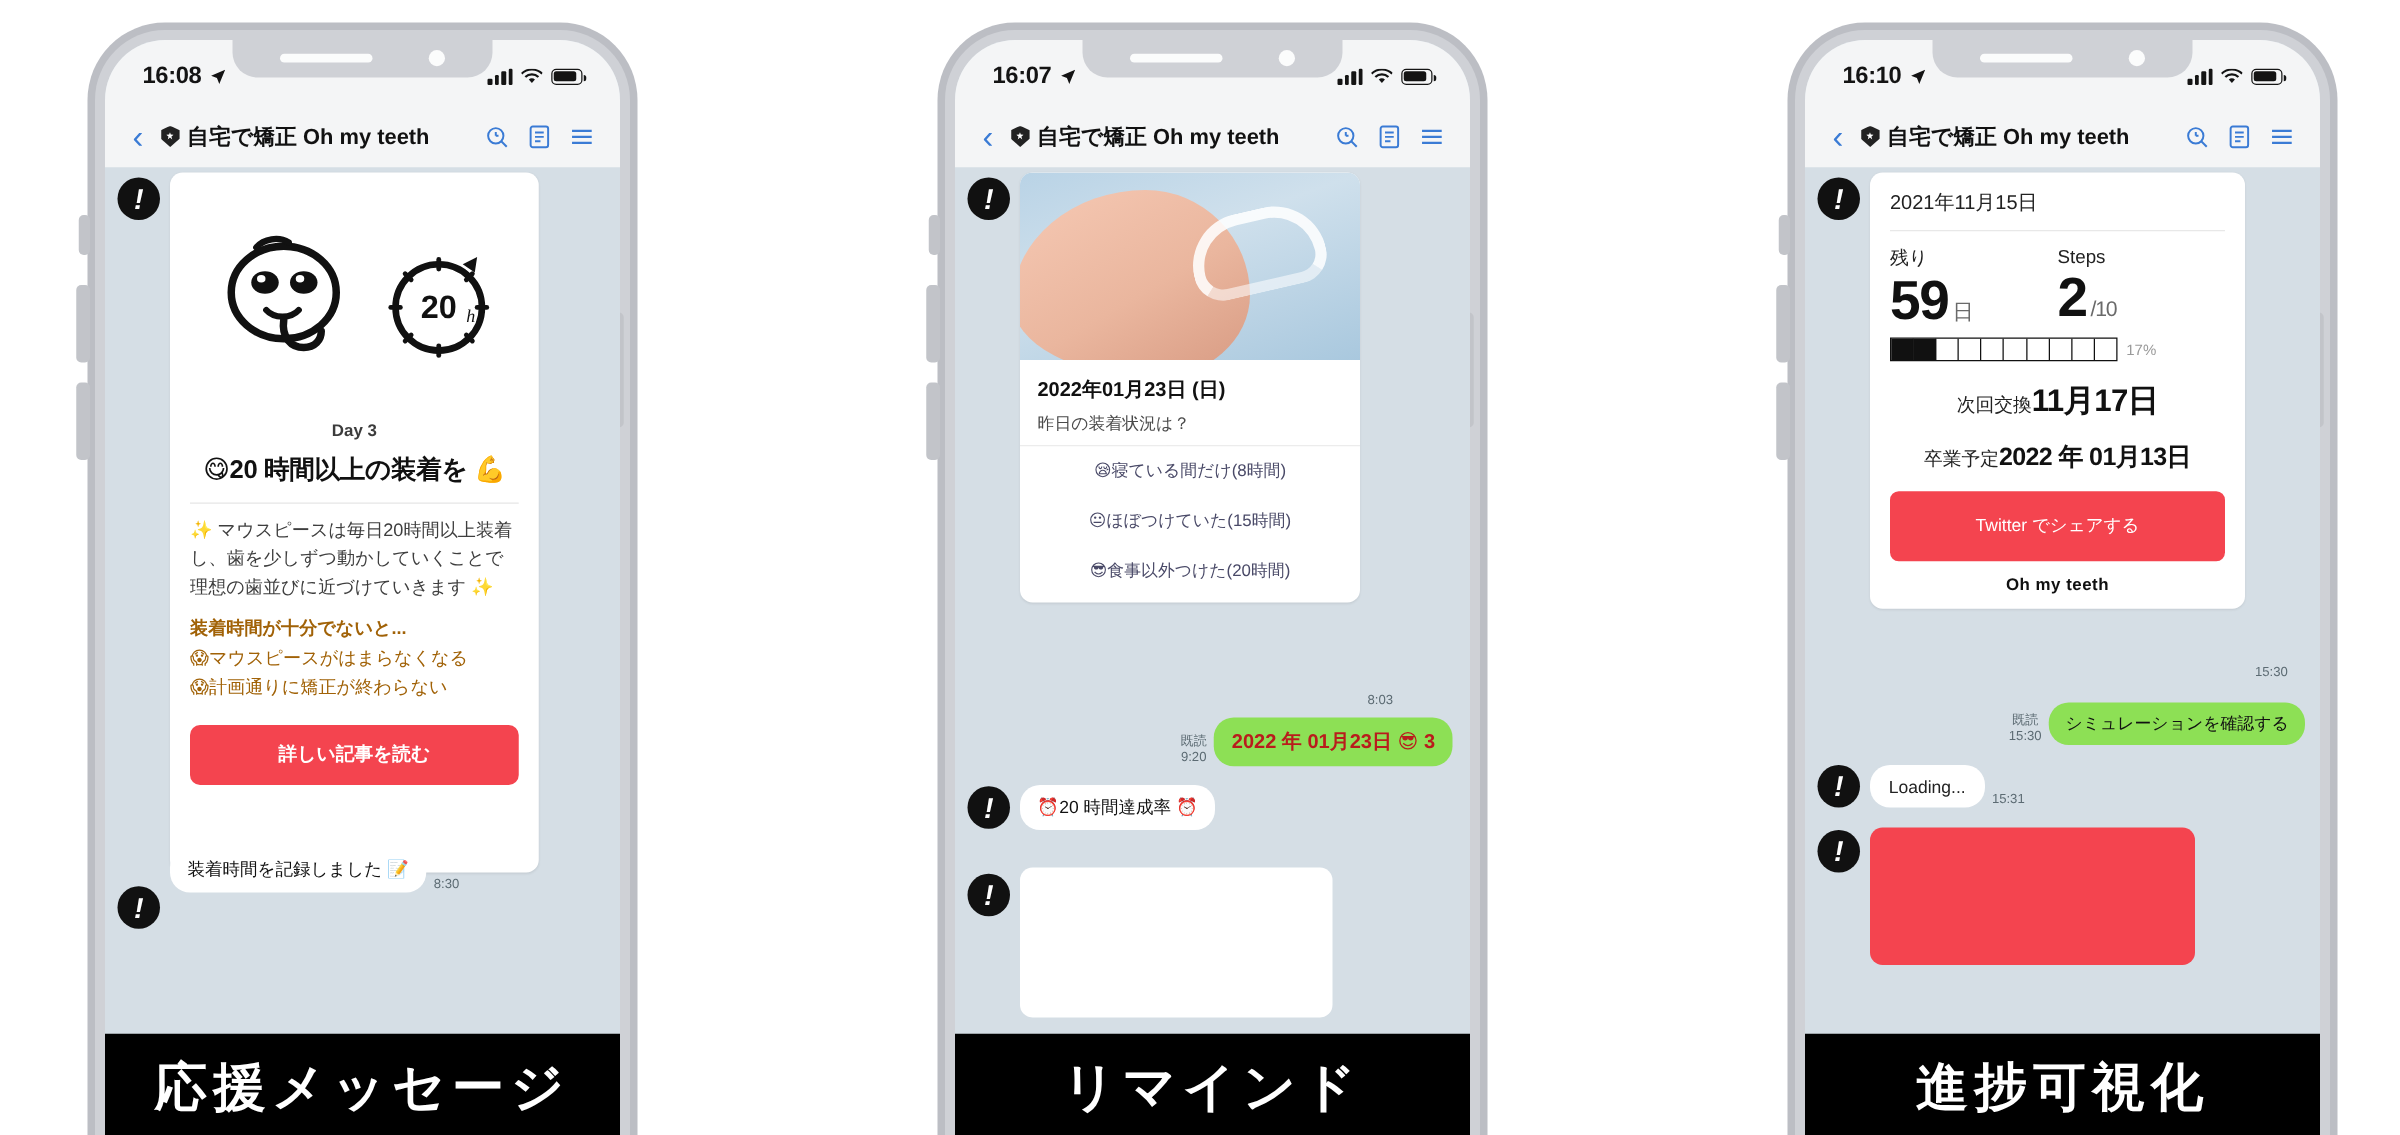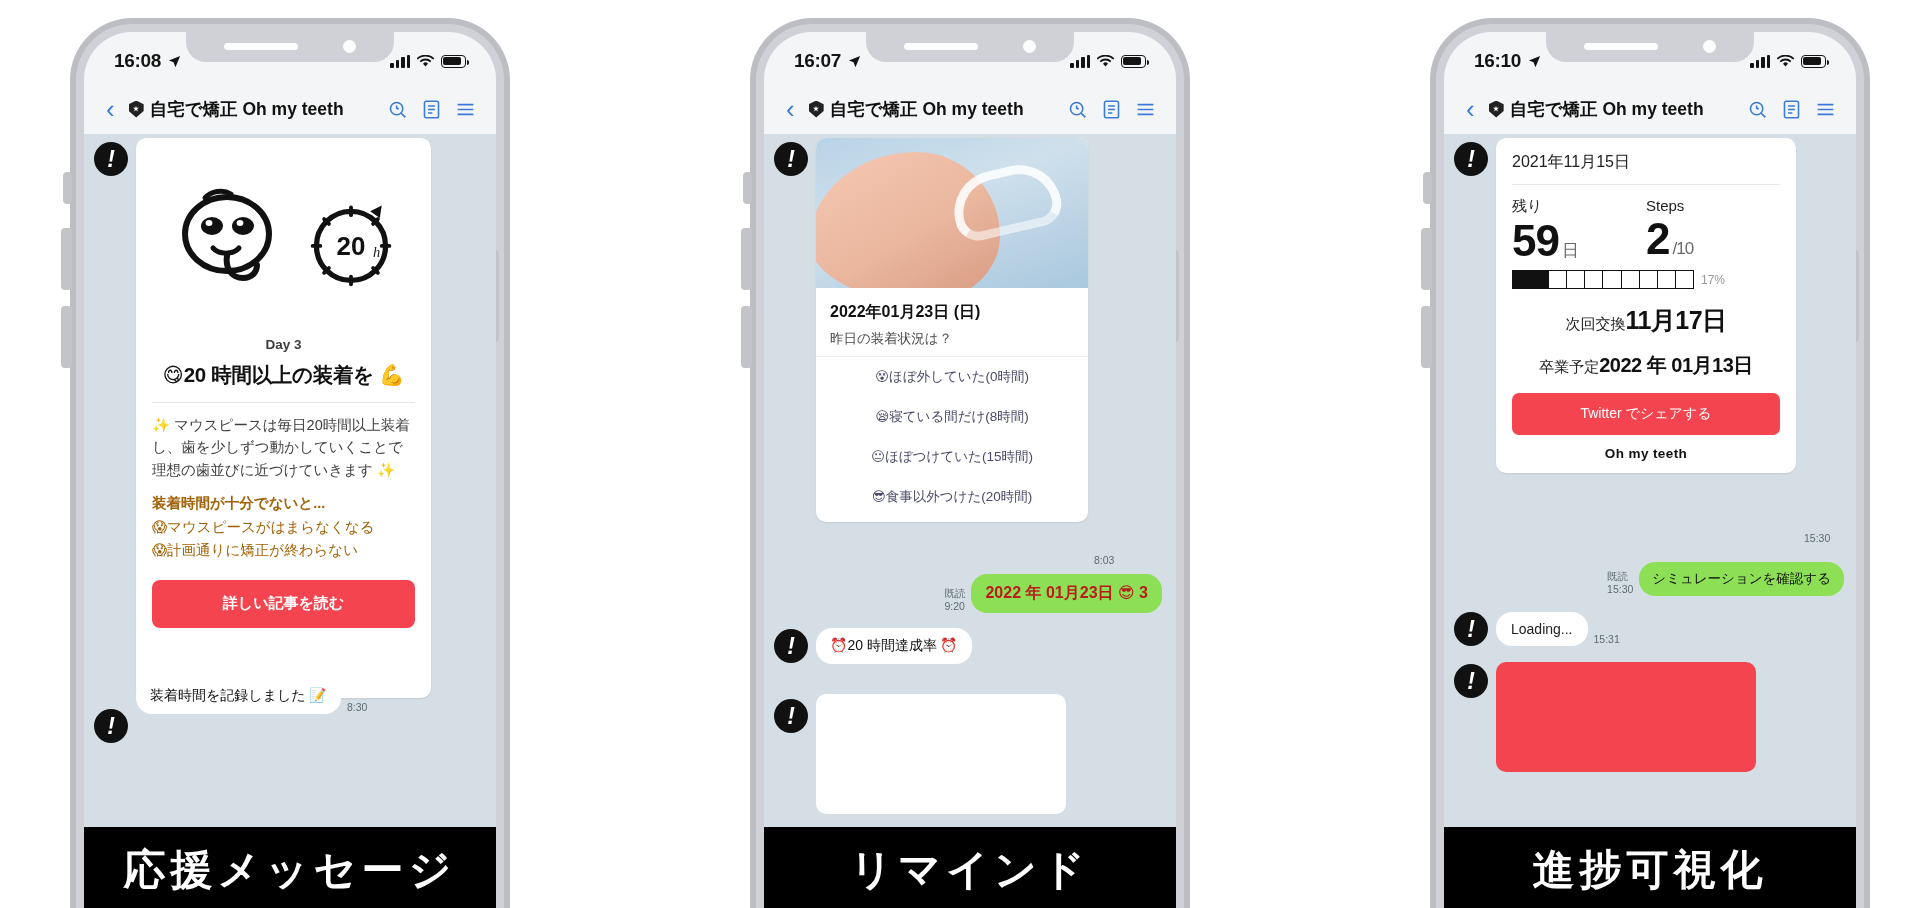--- a/index.html
+++ b/index.html
@@ -95,21 +95,21 @@
      border-radius:56% 44% 40% 60%/60% 56% 44% 40%; }
   .aligner { position:absolute; right:28px; top:30px; width:108px; height:66px;
      border:9px solid rgba(255,255,255,.86); border-radius:54px 54px 30px 30px;
      border-bottom-color:rgba(255,255,255,.55); transform:rotate(-13deg); }
   .p2-head { padding:14px 14px 8px 14px; border-bottom:1px solid #ececec; }
   .p2-date { font-size:16px; font-weight:700; color:#111; }
   .p2-sub { font-size:13.5px; color:#4a4a4a; margin-top:7px; }
   .opt { padding:11px 6px; font-size:13.5px; color:#4a4a68; text-align:center; }
 
   .bubble-row { position:absolute; display:flex; align-items:flex-end; gap:6px; }
-  .meta { font-size:10.5px; color:#5c6b73; line-height:1.25; text-align:left; }
+  .meta { font-size:10.5px; color:#5c6b73; line-height:1.25; text-align:center; }
   .bubble-green { background:#8de055; border-radius:16px; padding:9px 14px; font-size:16px;
      color:#b91c1c; font-weight:600; }
   .bubble-white { background:#fff; border-radius:16px; padding:9px 14px; font-size:14px;
      color:#111; }
   .bubble-gr2 { background:#8de055; border-radius:16px; padding:8px 13px; font-size:13.5px;
      color:#111; }
 
   
   .p3card { left:52px; top:4px; width:300px; padding:14px 16px 12px 16px;
      box-shadow:0 1px 2px rgba(0,0,0,.08); }
@@ -123,21 +123,21 @@
   .prog-wrap { display:flex; align-items:center; gap:7px; margin-top:6px; }
   .prog { display:flex; border:1.6px solid #111; width:182px; height:19px; }
   .prog span { flex:1; border-right:1.6px solid #111; }
   .prog span:last-child { border-right:none; }
   .prog span.on { background:#111; }
   .prog-pct { font-size:12px; color:#9a9a9a; }
   .p3-row { display:flex; justify-content:center; align-items:baseline; margin-top:15px; }
   .p3-rl { font-size:15px; color:#222; }
   .p3-rv { font-size:25px; font-weight:700; color:#111; letter-spacing:-.5px; }
   .p3-rv.small { font-size:20px; font-weight:700; }
-  .tw-btn { margin-top:14px; background:#f4444f; color:#fff; height:42px; border-radius:7px;
+  .tw-btn { margin-top:14px; background:#f4444f; color:#fff; height:56px; border-radius:7px;
      display:flex; align-items:center; justify-content:center; font-size:14px; }
   .brand { text-align:center; font-size:13.5px; font-weight:700; color:#111; margin-top:11px;
      letter-spacing:.4px; }
 
   
   .caption { position:absolute; left:0; bottom:-1px; width:100%; background:#000; color:#fff;
      height:86px; display:flex; align-items:center; justify-content:center; z-index:40;
      font-size:42px; font-weight:700; letter-spacing:5px; }
 
   .loading { background:#fff; border-radius:16px; padding:9px 15px; font-size:14px; color:#222; }
@@ -336,21 +336,20 @@
 
         <div class="card p2card">
           <div class="photo">
             <div class="finger"></div>
             <div class="aligner"></div>
           </div>
           <div class="p2-head">
             <div class="p2-date">2022年01月23日 (日)</div>
             <div class="p2-sub">昨日の装着状況は？</div>
           </div>
-          <div class="opt">😵ほぼ外していた(0時間)</div>
           <div class="opt">😪寝ている間だけ(8時間)</div>
           <div class="opt">😐ほぼつけていた(15時間)</div>
           <div class="opt" style="padding-bottom:16px;">😎食事以外つけた(20時間)</div>
         </div>
 
         <div class="meta" style="position:absolute; left:330px; top:420px;">8:03</div>
 
         <div class="bubble-row" style="right:14px; top:440px;">
           <div class="meta">
             <div>既読</div>

